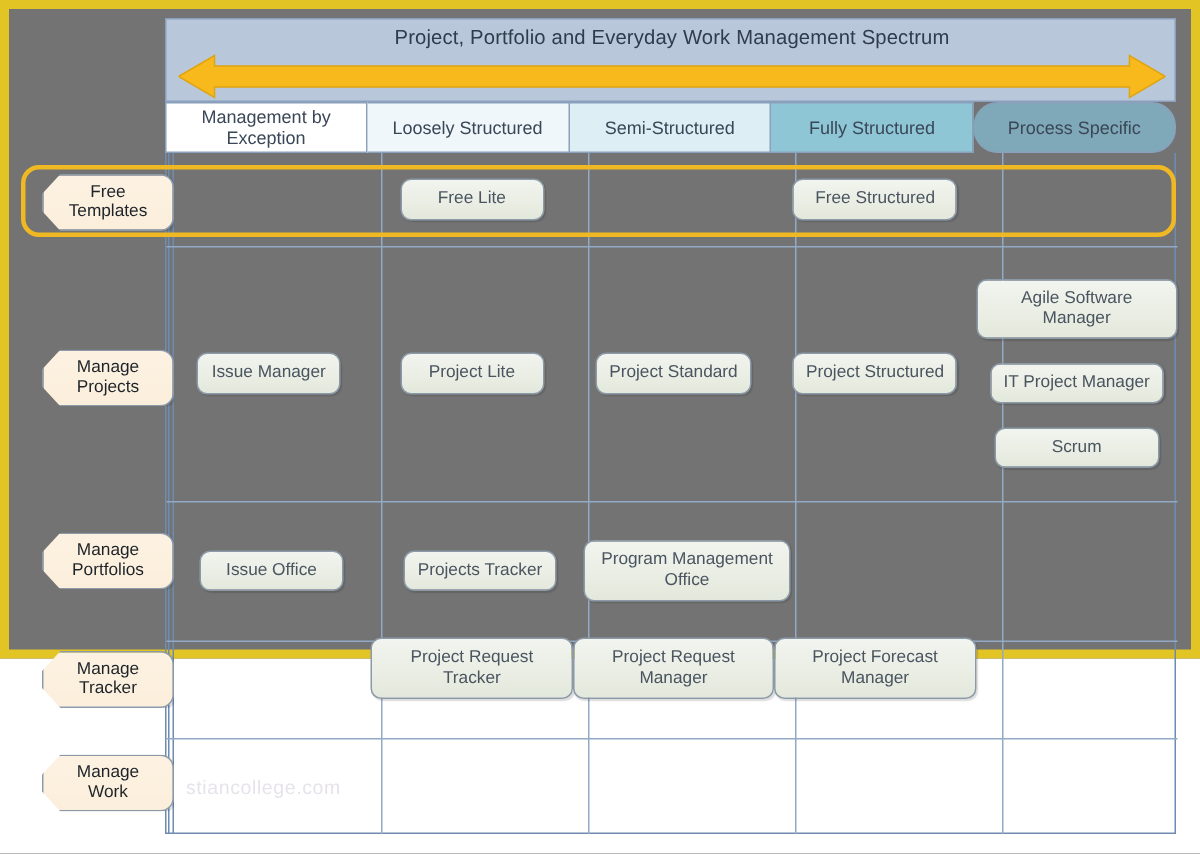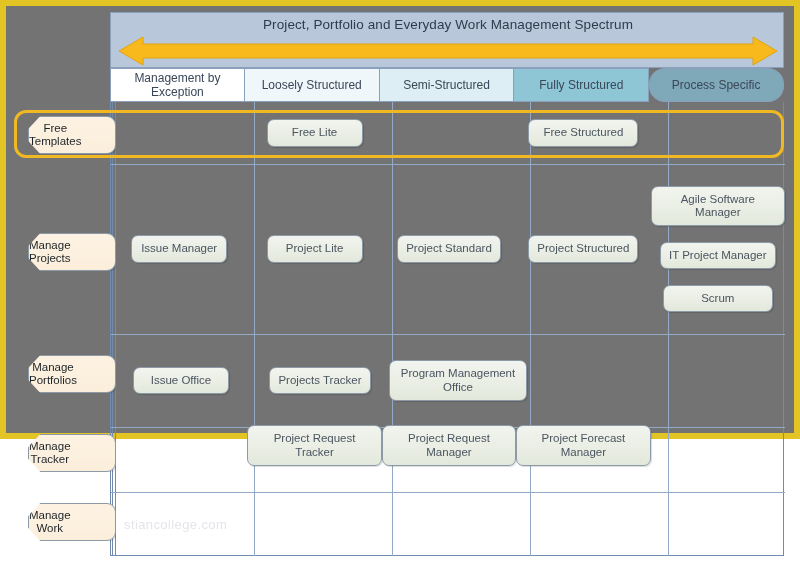--- a/index.html
+++ b/index.html
@@ -101,21 +101,21 @@
   .pill.w-wide{min-width:110px;}
 
   
   .rowlabel{
     position:absolute;
     left:22px;
     width:86px;height:36px;
     background:linear-gradient(180deg,#fdf2e2 0%,#fbeedb 100%);
     border:1px solid #8c9aa8;
     border-radius:9px;
-    display:flex;align-items:center;
+    display:flex;align-items:center;justify-content:center;
     text-align:center;
     font-size:11.5px;color:#1d2328;
     line-height:1.12;
     box-shadow:1px 1px 1px rgba(0,0,0,.13);
     clip-path:polygon(0% 35%, 14% 0%, 100% 0%, 100% 100%, 14% 100%, 0% 65%);
   }
 
   
   #highlight{
     position:absolute;

